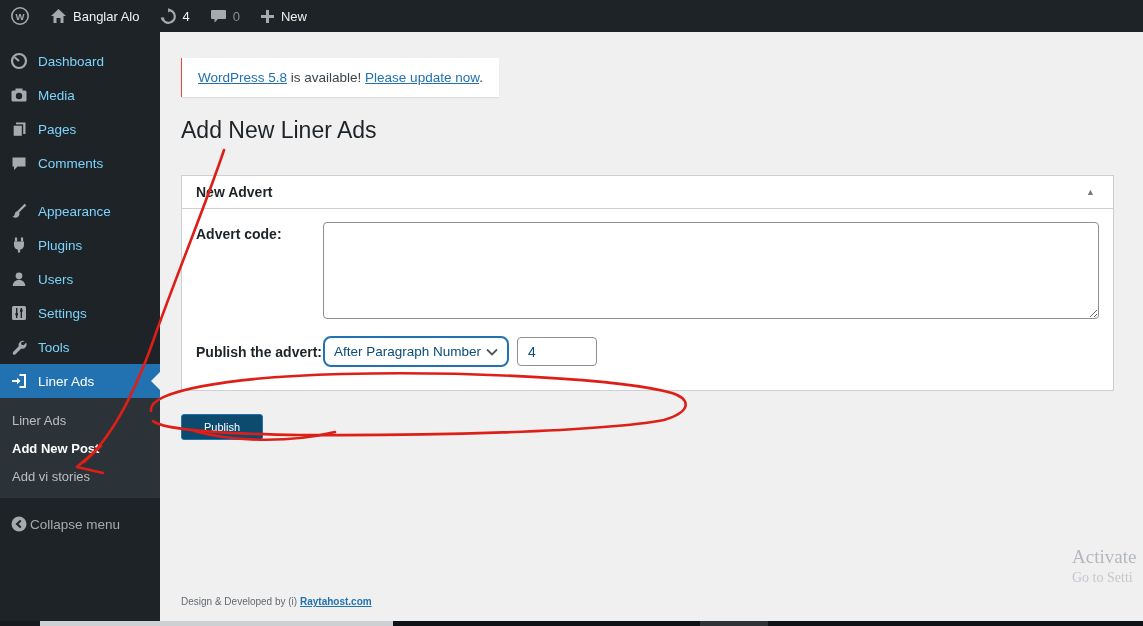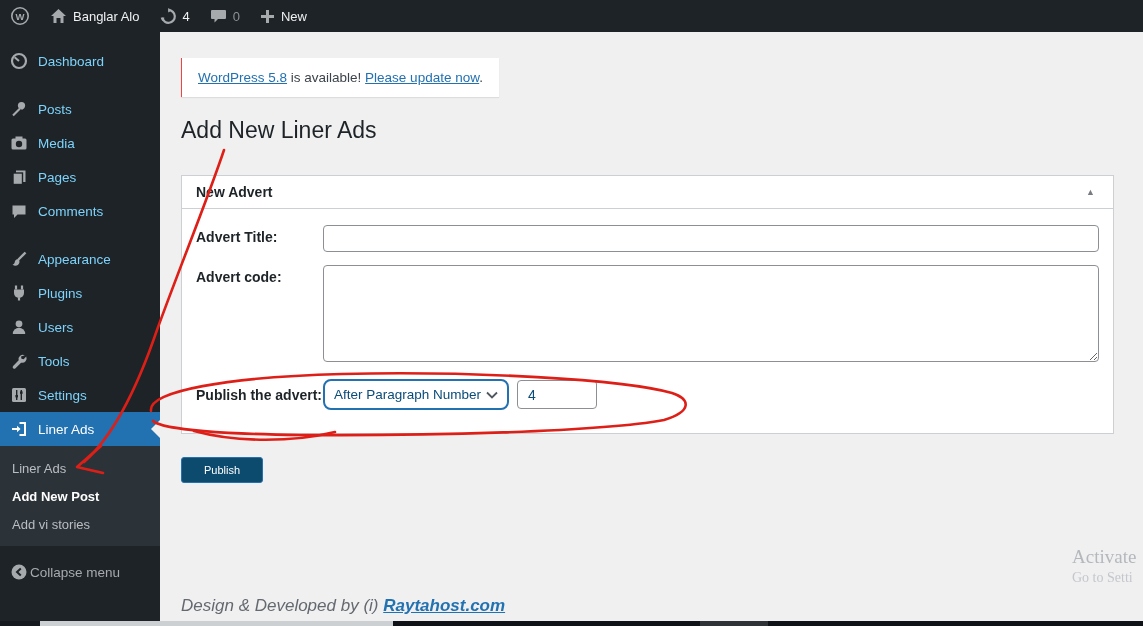--- a/index.html
+++ b/index.html
@@ -55,21 +55,21 @@
   .code-area { flex:1; height:97px; border:1px solid #8c8f94; border-radius:4px; padding:4px 8px;
                font-size:13.5px; color:#2c3338; resize:vertical; font-family:"Liberation Sans",sans-serif; background:#fff; }
   .select-box { width:186px; height:31px; border:2px solid #2271b1; border-radius:8px; background:#fff;
                 display:flex; align-items:center; justify-content:space-between; padding:0 9px;
                 color:#0a4b78; font-size:13.5px; cursor:pointer; }
   .num-input { width:80px; height:29px; margin-left:8px; border:1px solid #8c8f94; border-radius:4px;
                padding:0 10px; font-size:14px; color:#0a4b78; font-family:"Liberation Sans",sans-serif; background:#fff; }
   .publish-btn { margin-top:23px; background:#0c4a6e; color:#fff; border:1px solid #2271b1; border-radius:3px;
                  padding:6px 22px; font-size:11px; cursor:pointer; font-family:"Liberation Sans",sans-serif; }
 
-  .footer { position:absolute; left:181px; top:596px; font-style:italic; font-size:17px; color:#646970; }
+  .footer { position:absolute; left:181px; top:596px; font-size:10px; color:#646970; }
   .footer a { color:#2271b1; font-weight:bold; text-decoration:underline; cursor:pointer; }
 
   .watermark { position:absolute; left:1072px; top:546px; width:71px; overflow:hidden; white-space:nowrap;
                text-align:left; z-index:15;font-family:Liberation Serif, serif; }
   .wm1 { font-size:19px; color:#b4b8bd; }
   .wm2 { font-size:14px; color:#c3c7cc; margin-top:2px; }
 
   
   .bottom-strip { position:absolute; bottom:0; left:0; width:1143px; height:5px; z-index:30; display:flex; }
   .bs-a { width:40px; background:#16191d; }
@@ -123,28 +123,20 @@
 <div class="sidebar">
   <div class="menu">
     <div class="mi">
       <svg width="18" height="18" viewBox="0 0 18 18">
         <circle cx="9" cy="9" r="7" fill="none" stroke="#a7aaad" stroke-width="2.2"></circle>
         <path d="M9 9 L4.6 5.2" stroke="#a7aaad" stroke-width="2"></path>
       </svg>
       <span>Dashboard</span>
     </div>
 
-    <div class="mi group-gap">
-      <svg width="18" height="18" viewBox="0 0 18 18">
-        <circle cx="11.5" cy="5.5" r="3.6" fill="#a7aaad"></circle>
-        <path d="M10 8.5 L3 15.5" stroke="#a7aaad" stroke-width="2.2"></path>
-        <path d="M8 6 l4 4 l2 -2 l-4 -4 z" fill="#a7aaad"></path>
-      </svg>
-      <span>Posts</span>
-    </div>
     <div class="mi">
       <svg width="18" height="18" viewBox="0 0 18 18">
         <rect x="1.5" y="4.5" width="15" height="11" rx="1.5" fill="#a7aaad"></rect>
         <rect x="5.5" y="2.5" width="7" height="3" fill="#a7aaad"></rect>
         <circle cx="9" cy="10" r="3.2" fill="#1d2327"></circle>
       </svg>
       <span>Media</span>
     </div>
     <div class="mi">
       <svg width="18" height="18" viewBox="0 0 18 18">
@@ -174,36 +166,36 @@
         <path d="M9 13.5 v3" stroke="#a7aaad" stroke-width="2.2"></path>
       </svg>
       <span>Plugins</span>
     </div>
     <div class="mi">
       <svg width="18" height="18" viewBox="0 0 18 18">
         <circle cx="9" cy="5.8" r="3.4" fill="#a7aaad"></circle>
         <path d="M2.8 16 a6.2 6.2 0 0 1 12.4 0 z" fill="#a7aaad"></path>
       </svg>
       <span>Users</span>
-    </div>
-    <div class="mi">
-      <svg width="18" height="18" viewBox="0 0 18 18">
-        <path d="M14.8 3.2 a4.4 4.4 0 0 0 -6.1 5.1 l-5.6 5.6 a1.7 1.7 0 0 0 2.4 2.4 l5.6 -5.6 a4.4 4.4 0 0 0 5.1 -6.1 l-2.6 2.6 -2.1 -0.5 -0.5 -2.1 z" fill="#a7aaad"></path>
-      </svg>
-      <span>Tools</span>
     </div>
     <div class="mi">
       <svg width="18" height="18" viewBox="0 0 18 18">
         <rect x="2" y="2" width="14" height="14" rx="1.5" fill="#a7aaad"></rect>
         <path d="M6.7 4 v10 M11.3 4 v10" stroke="#1d2327" stroke-width="1.4"></path>
         <rect x="5.4" y="9" width="2.6" height="2.4" fill="#1d2327"></rect>
         <rect x="10" y="5.4" width="2.6" height="2.4" fill="#1d2327"></rect>
       </svg>
       <span>Settings</span>
     </div>
+    <div class="mi">
+      <svg width="18" height="18" viewBox="0 0 18 18">
+        <path d="M14.8 3.2 a4.4 4.4 0 0 0 -6.1 5.1 l-5.6 5.6 a1.7 1.7 0 0 0 2.4 2.4 l5.6 -5.6 a4.4 4.4 0 0 0 5.1 -6.1 l-2.6 2.6 -2.1 -0.5 -0.5 -2.1 z" fill="#a7aaad"></path>
+      </svg>
+      <span>Tools</span>
+    </div>
 
     <div class="mi active">
       <svg width="18" height="18" viewBox="0 0 18 18">
         <path d="M9.5 3 h5.5 v12 h-5.5" fill="none" stroke="#fff" stroke-width="2"></path>
         <path d="M2 9 h7.5" stroke="#fff" stroke-width="2"></path>
         <path d="M7 5.8 L10.5 9 L7 12.2 Z" fill="#fff"></path>
       </svg>
       <span>Liner Ads</span>
     </div>
 
@@ -237,24 +229,20 @@
 
   <h1 class="page-title">Add New Liner Ads</h1>
 
   <div class="panel">
     <div class="panel-head">
       <span class="panel-title">New Advert</span>
       <button class="toggle-btn">▲</button>
     </div>
     <div class="panel-body">
 
-      <div class="frow r1">
-        <div class="flabel">Advert Title:</div>
-        <input class="text-input" type="text" value="" style="">
-      </div>
 
       <div class="frow r2">
         <div class="flabel">Advert code:</div>
         <textarea class="code-area" style=""></textarea>
       </div>
 
       <div class="frow r3">
         <div class="flabel">Publish the advert:</div>
         <div class="select-box">
           <span>After Paragraph Number</span>

